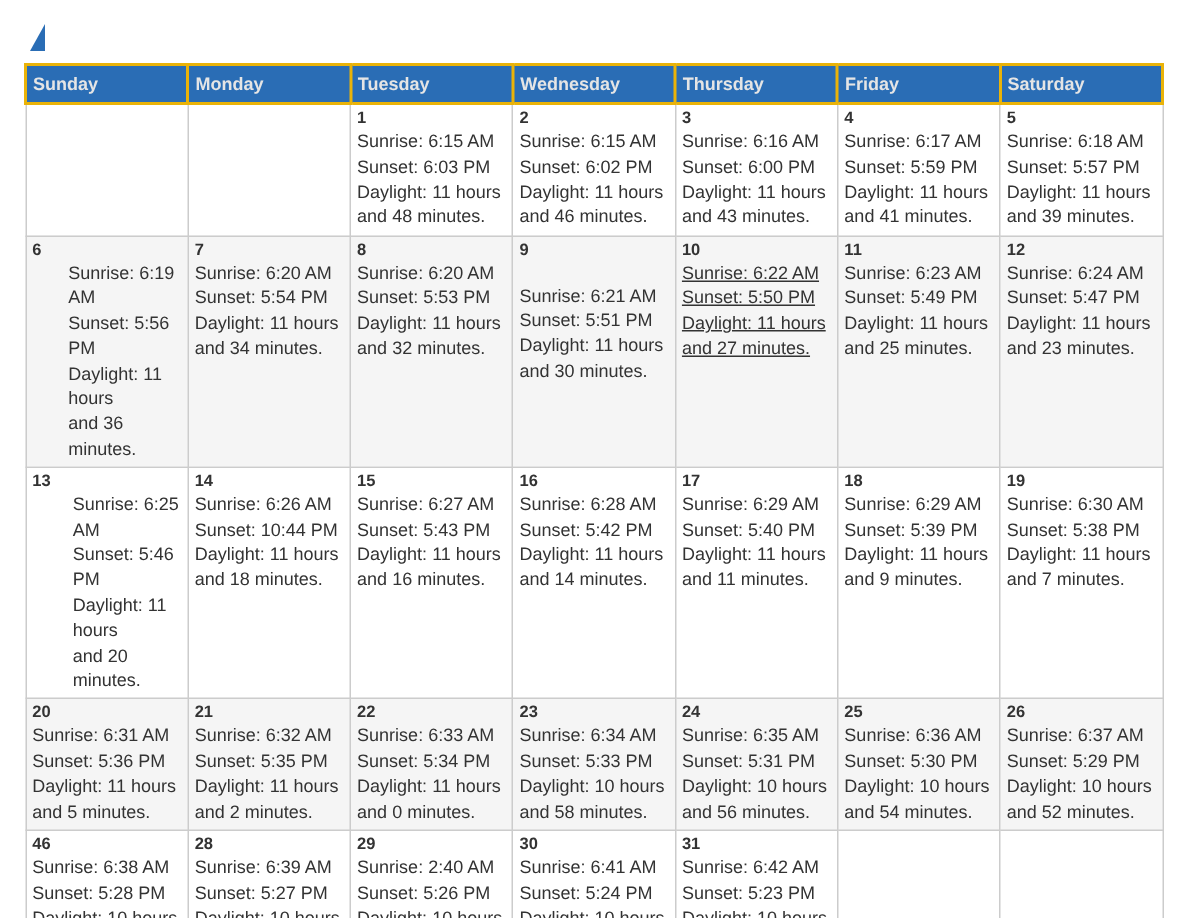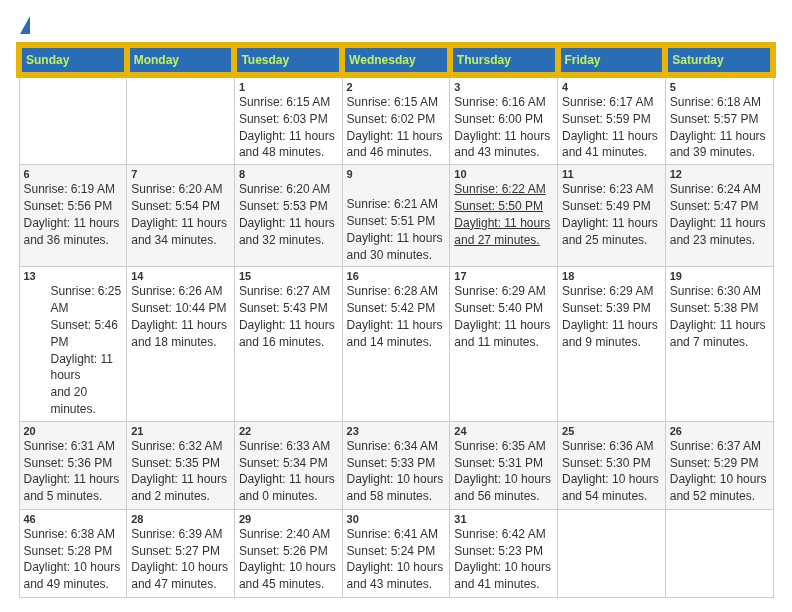--- a/index.html
+++ b/index.html
@@ -63,26 +63,26 @@
       font-size: 14px;
       color: #555;
     }
     table {
       width: 100%;
       border-collapse: collapse;
       table-layout: fixed;
     }
     thead tr th {
       background-color: #2a6db5;
-      color: #bef264;
+      color: #e5e5e5;
       font-size: 12px;
       font-weight: bold;
       padding: 5px 4px;
       text-align: left;
-      border: 6px solid #eab308;
+      border: 2px solid #eab308;
     }
     tbody tr td {
       vertical-align: top;
       border: 1px solid #ccc;
       padding: 3px 4px;
       font-size: 9.5px;
       color: #333;
       height: 88px;
       background: #fff;
     }
@@ -171,21 +171,21 @@
             <span class="day-number">5</span>
             <div class="day-info" style="white-space: pre-line;">Sunrise: 6:18 AM
 Sunset: 5:57 PM
 Daylight: 11 hours
 and 39 minutes.</div>
           </td>
         </tr>
         <tr>
           <td>
             <span class="day-number">6</span>
-            <div class="day-info" style="white-space: pre-line;">Sunrise: 6:19 AM
+            <div class="day-info" style="white-space: pre-line; margin-left: 24px;">Sunrise: 6:19 AM
 Sunset: 5:56 PM
 Daylight: 11 hours
 and 36 minutes.</div>
           </td>
           <td>
             <span class="day-number">7</span>
             <div class="day-info" style="white-space: pre-line;">Sunrise: 6:20 AM
 Sunset: 5:54 PM
 Daylight: 11 hours
 and 34 minutes.</div>

